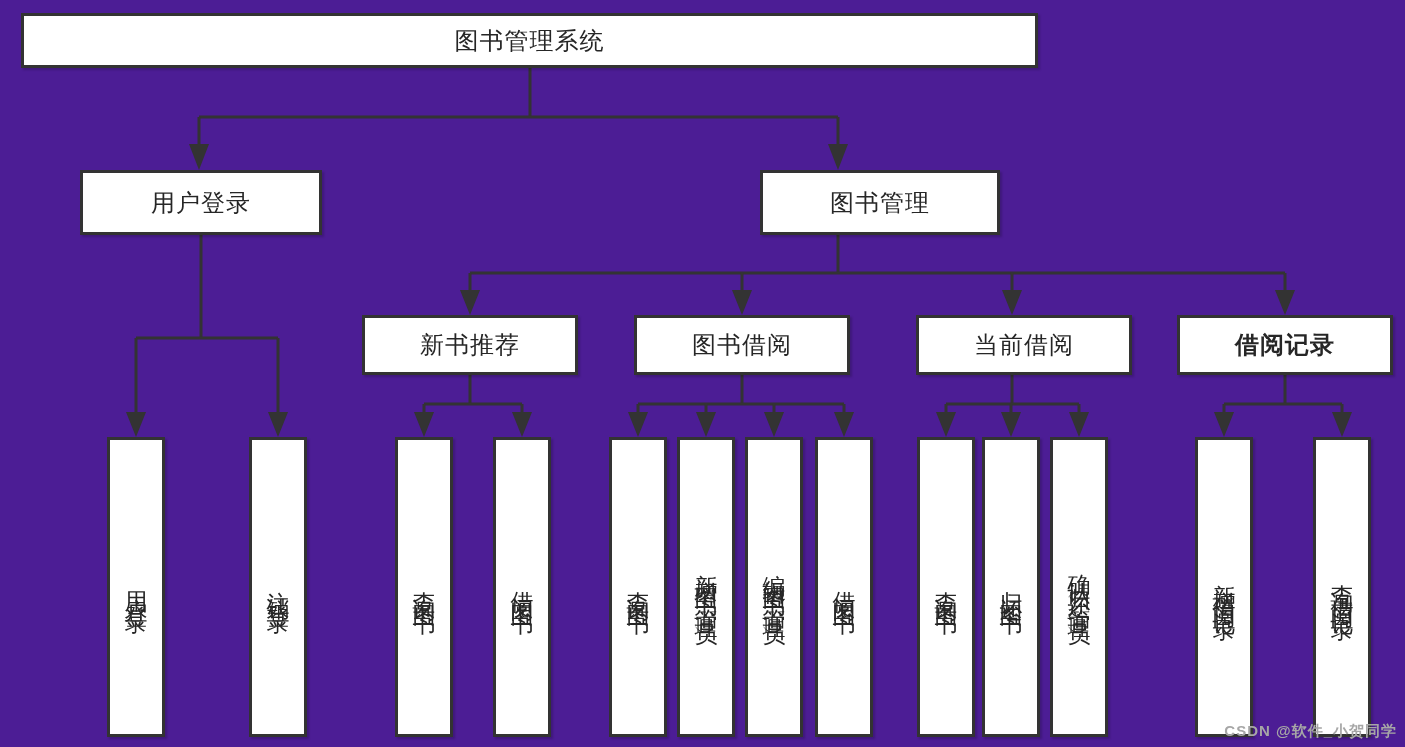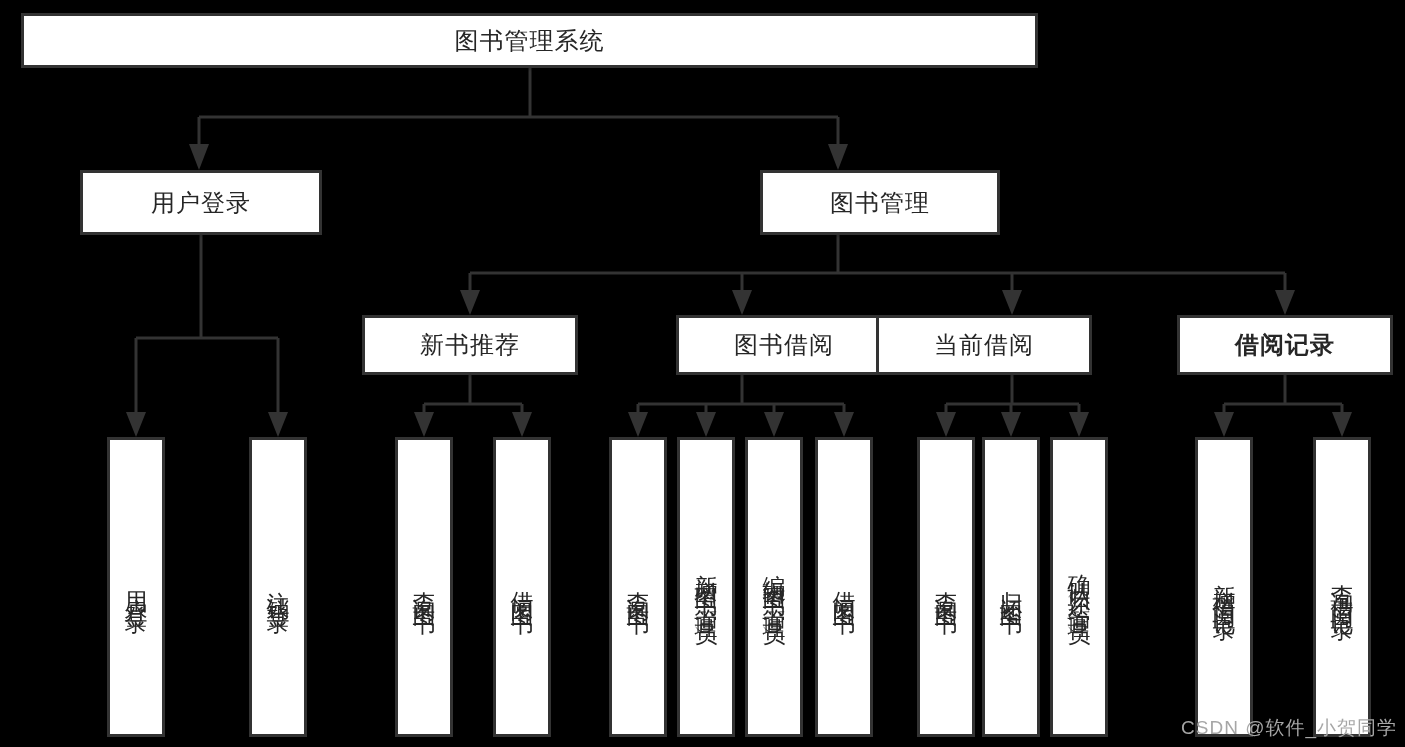--- a/index.html
+++ b/index.html
@@ -8,21 +8,21 @@
     background: #ffffff;
   }
   body {
     font-family: "Liberation Sans", sans-serif;
     color: #262626;
   }
   .canvas {
     position: relative;
     width: 1405px;
     height: 747px;
-    background: #000000;
+    background: #4c1d95;
     overflow: hidden;
   }
   svg.connectors {
     position: absolute;
     left: 0;
     top: 0;
     width: 1405px;
     height: 747px;
     z-index: 1;
   }
@@ -53,22 +53,22 @@
   }
   
   .n-root   { left: 21px;  top: 13px;  width: 1017px; height: 55px; }
   
   .n-l2     { top: 170px; height: 65px; }
   .n-login  { left: 80px;  width: 242px; }
   .n-mgmt   { left: 760px; width: 240px; }
   
   .n-l3     { top: 315px; height: 60px; width: 216px; }
   .n-rec    { left: 362px; text-align: center; }
-  .n-borrow { left: 634px; margin-left: 42px; }
-  .n-cur    { left: 876px; }
+  .n-borrow { left: 634px; }
+  .n-cur    { left: 916px; }
   .n-hist   { left: 1177px; font-weight: bold; }
   
   .leaf {
     position: absolute;
     box-sizing: border-box;
     top: 437px;
     width: 58px;
     height: 300px;
     background: #ffffff;
     border: 3px solid #333333;
@@ -95,25 +95,26 @@
   .lf8  { left: 815px; }
   .lf9  { left: 917px; }
   .lf10 { left: 982px; }
   .lf11 { left: 1050px; }
   .lf12 { left: 1195px; }
   .lf13 { left: 1313px; }
   .watermark {
     position: absolute;
     right: 8px;
     bottom: 6px;
-    font-size: 19px;
+    font-size: 15px;
     color: #a6a6a6;
     letter-spacing: 1px;
     z-index: 3;
     white-space: nowrap;
+    font-weight: bold;
   }
 </style>
 </head>
 <body>
 
 <div class="canvas">
 
   <svg class="connectors" viewBox="0 0 1405 747" xmlns="http://www.w3.org/2000/svg">
 
     <path class="wire" d="M530 68 V117"></path>

